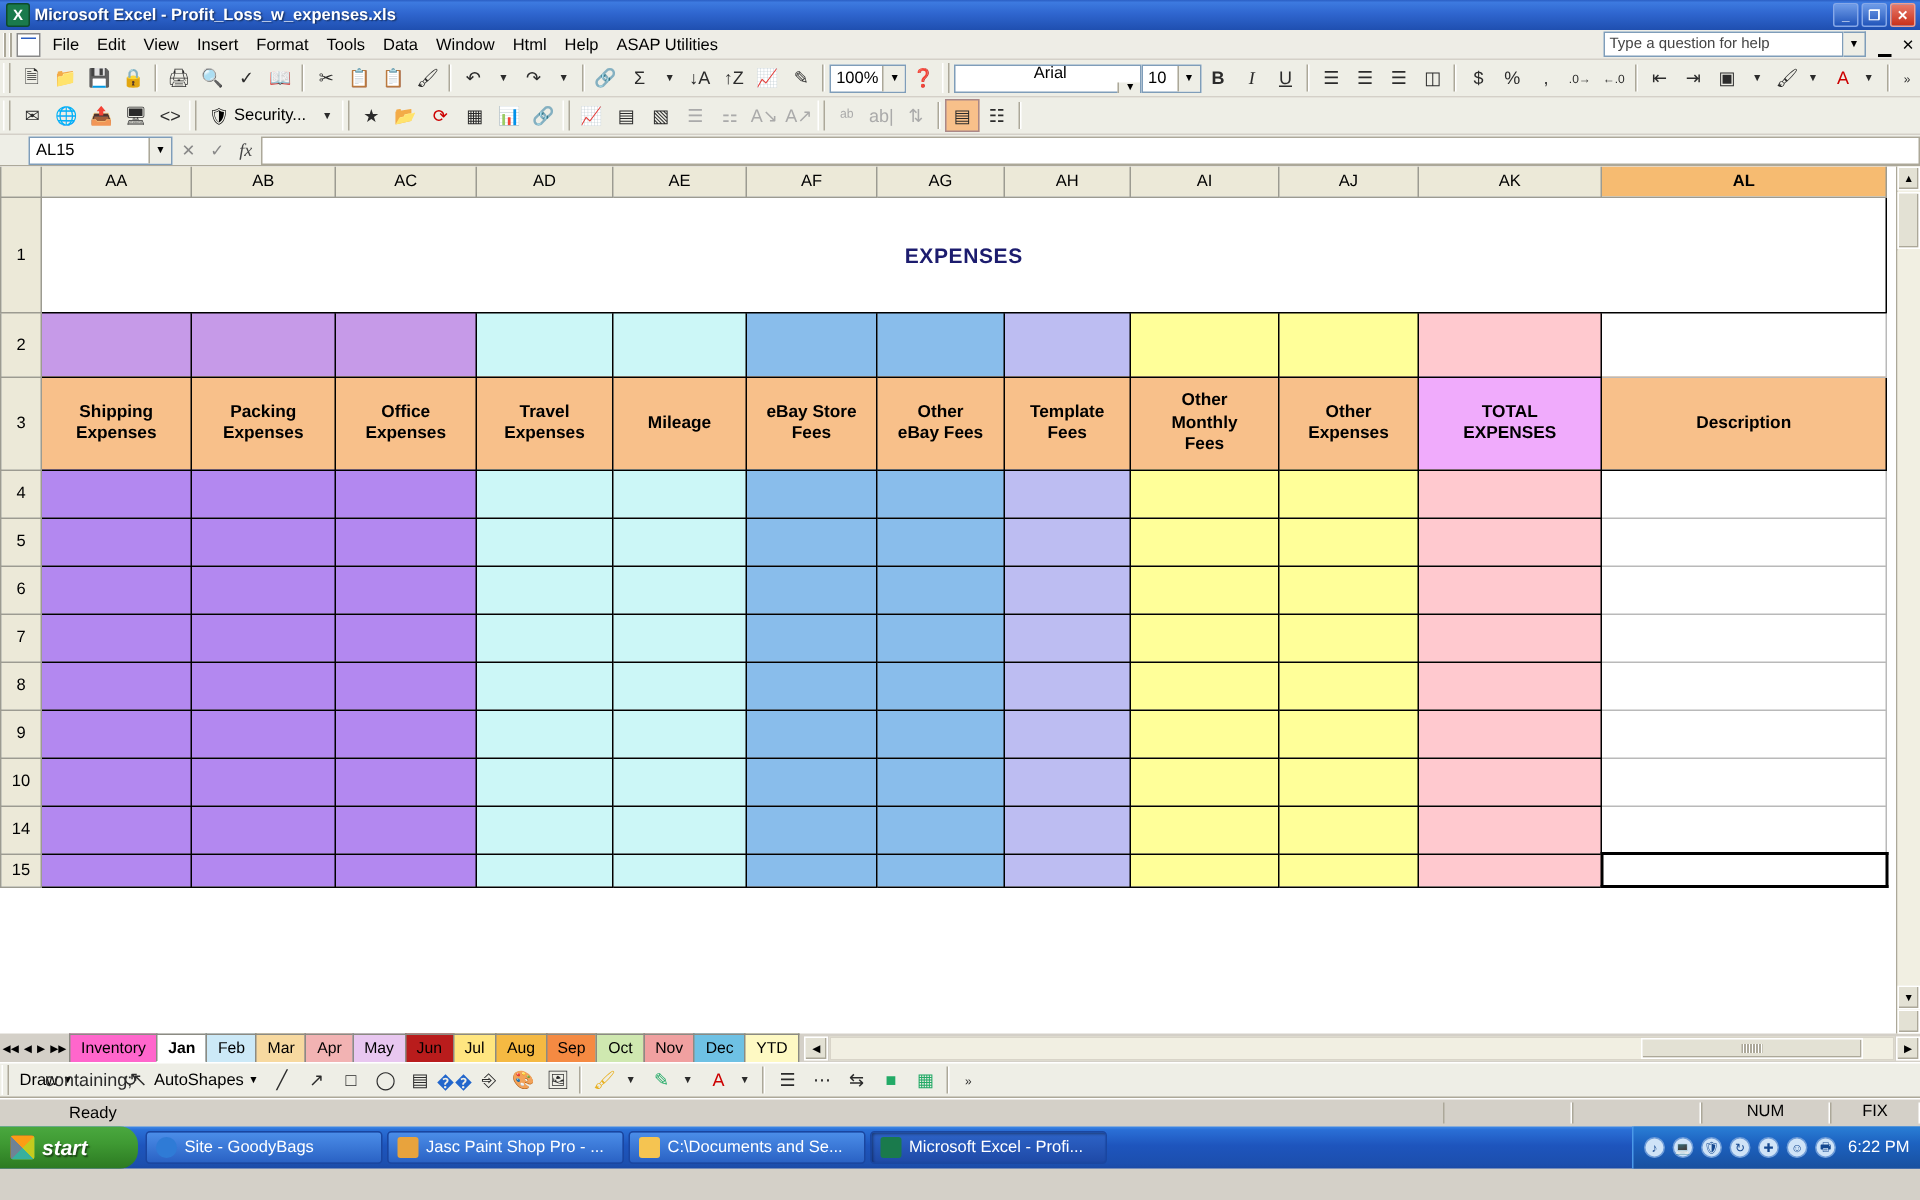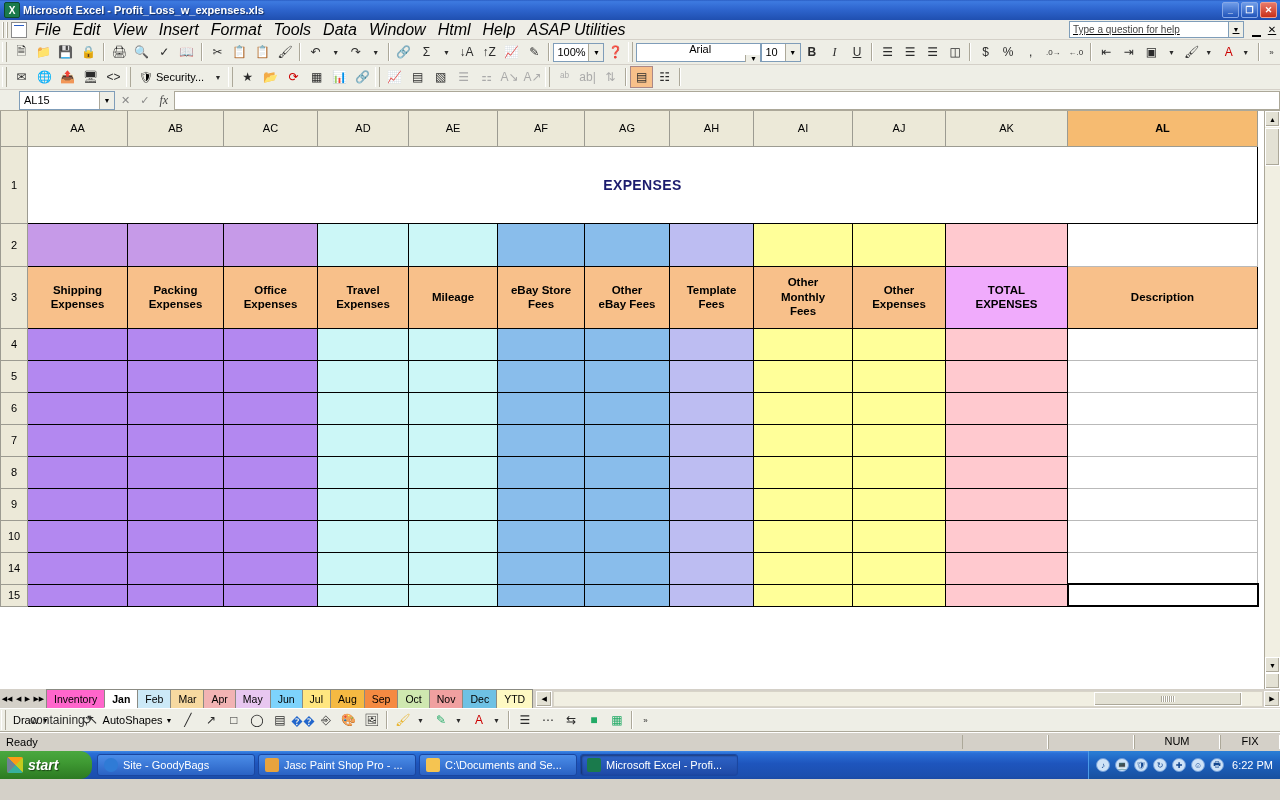--- a/index.html
+++ b/index.html
@@ -46,26 +46,26 @@
 
   
   .menubar {
     height: 20px; display: flex; align-items: center;
     background: #eeede6;
     border-bottom: 1px solid #d4d0c8;
     padding-left: 2px;
   }
   .menu-grip { width: 7px; height: 16px; margin-right: 2px;
     background: repeating-linear-gradient(to right, #fff 0 1px, #aca899 1px 2px, transparent 2px 4px); }
-  .menubar .mi { padding: 2px 6px; font-size: 16px; color: #000; font-style: italic; }
+  .menubar .mi { padding: 2px 6px; font-size: 11px; color: #000; }
   .menubar .doc-icon { width: 16px; height: 16px; margin-right: 2px;
      background:#fff; border:1px solid #8a8a8a; position: relative; }
   .menubar .doc-icon:after{content:""; position:absolute; left:2px; top:2px; right:2px; height:1px; background:#2b5ec3;}
   .q-box {
-    margin-left: auto; display: flex; align-items: flex-start; text-decoration: underline;
+    margin-left: auto; display: flex; align-items: flex-end;
   }
   .q-input {
     width: 160px; height: 17px; background: #fff;
     border: 1px solid #7f9db9; font-size: 10px; color: #444;
     padding: 1px 3px; display: flex; align-items: center;
   }
   .q-arrow { width: 15px; height: 17px; background: #eeeee6; border: 1px solid #7f9db9; border-left: none;
     display: flex; align-items: center; justify-content: center; font-size: 7px; }
   .q-min { width: 16px; height: 16px; display:flex; align-items:flex-end; justify-content:center; margin-left:4px;}
   .q-min i { display:block; width:9px; height:2px; background:#000; }
@@ -121,21 +121,21 @@
   .gridwrap { position: relative; height: 578px; background: #fff; display: flex; }
   .gridscroll { flex: 1; overflow: hidden; position: relative; }
   table.sheet { border-collapse: collapse; table-layout: fixed; }
   table.sheet td, table.sheet th { padding: 0; }
   .colhead, .rowhead {
     background: #ece9d8;
     border: 1px solid #9c9b91;
     font-weight: normal; font-size: 11px; color: #000;
     text-align: center;
   }
-  .colhead { height: 35px; border-top: none; }
+  .colhead { height: 20px; border-top: none; }
   .colhead.sel { background: #f6bb71; font-weight: bold; }
   .rowhead { width: 27px; text-align: center; background: #ece9d8; }
   .cell { border: 1px solid #000; font-size: 11.5px; text-align: center; }
   .cell.nb { border: 1px solid #b9b9b9; }
   .title-cell { font-weight: bold; color: #1c1c6e; font-size: 14px; letter-spacing: .4px; }
   .hdr-cell { font-weight: bold; color: #000; font-size: 11.5px; line-height: 1.25; }
 
   
   .vscroll {
     width: 16px; background: #f1efe2; border-left: 1px solid #aca899;
@@ -170,21 +170,21 @@
      background: repeating-linear-gradient(to right, #aca899 0 1px, #fff 1px 2px); }
 
   
   .drawbar { height: 24px; display: flex; align-items: center; background: #eeeee6;
     border-top: 1px solid #fff; border-bottom: 1px solid #aca899; }
   .drawbar .lbl { font-size: 11px; padding: 0 4px; display: flex; align-items: center; gap: 3px; }
 
   
   .statusbar { height: 19px; display: flex; align-items: center; background: #d4d0c8;
     border-top: 1px solid #fff; font-size: 11px; }
-  .sb-cellA { padding-left: 6px; width: 200px; }
+  .sb-cellA { padding-left: 6px; width: 200px; margin-left: 40px; }
   .sb-flex { flex: 1; }
   .sb-pane { border-left: 1px solid #aca899; border-right:1px solid #fff; height: 14px; }
   .sb-seg { width: 86px; text-align: center; }
 
   
   .taskbar {
     height: 28px; display: flex; align-items: center;
     background: linear-gradient(to bottom, #3f8ae8 0%, #2a6fd6 8%, #1e55bd 45%, #1c4fae 90%, #1b4aa6 100%);
   }
   .startbtn {
@@ -620,21 +620,21 @@
     </div>
     <div class="stab" style="background:#f7d9a0">
       <span>Mar</span>
     </div>
     <div class="stab" style="background:#f2b3b3">
       <span>Apr</span>
     </div>
     <div class="stab" style="background:#e8c7f0">
       <span>May</span>
     </div>
-    <div class="stab" style="background:#7dd3fc">
+    <div class="stab" style="background:#b91c1c">
       <span>Jun</span>
     </div>
     <div class="stab" style="background:#ffe680">
       <span>Jul</span>
     </div>
     <div class="stab" style="background:#f5b942">
       <span>Aug</span>
     </div>
     <div class="stab" style="background:#f58a42">
       <span>Sep</span>

